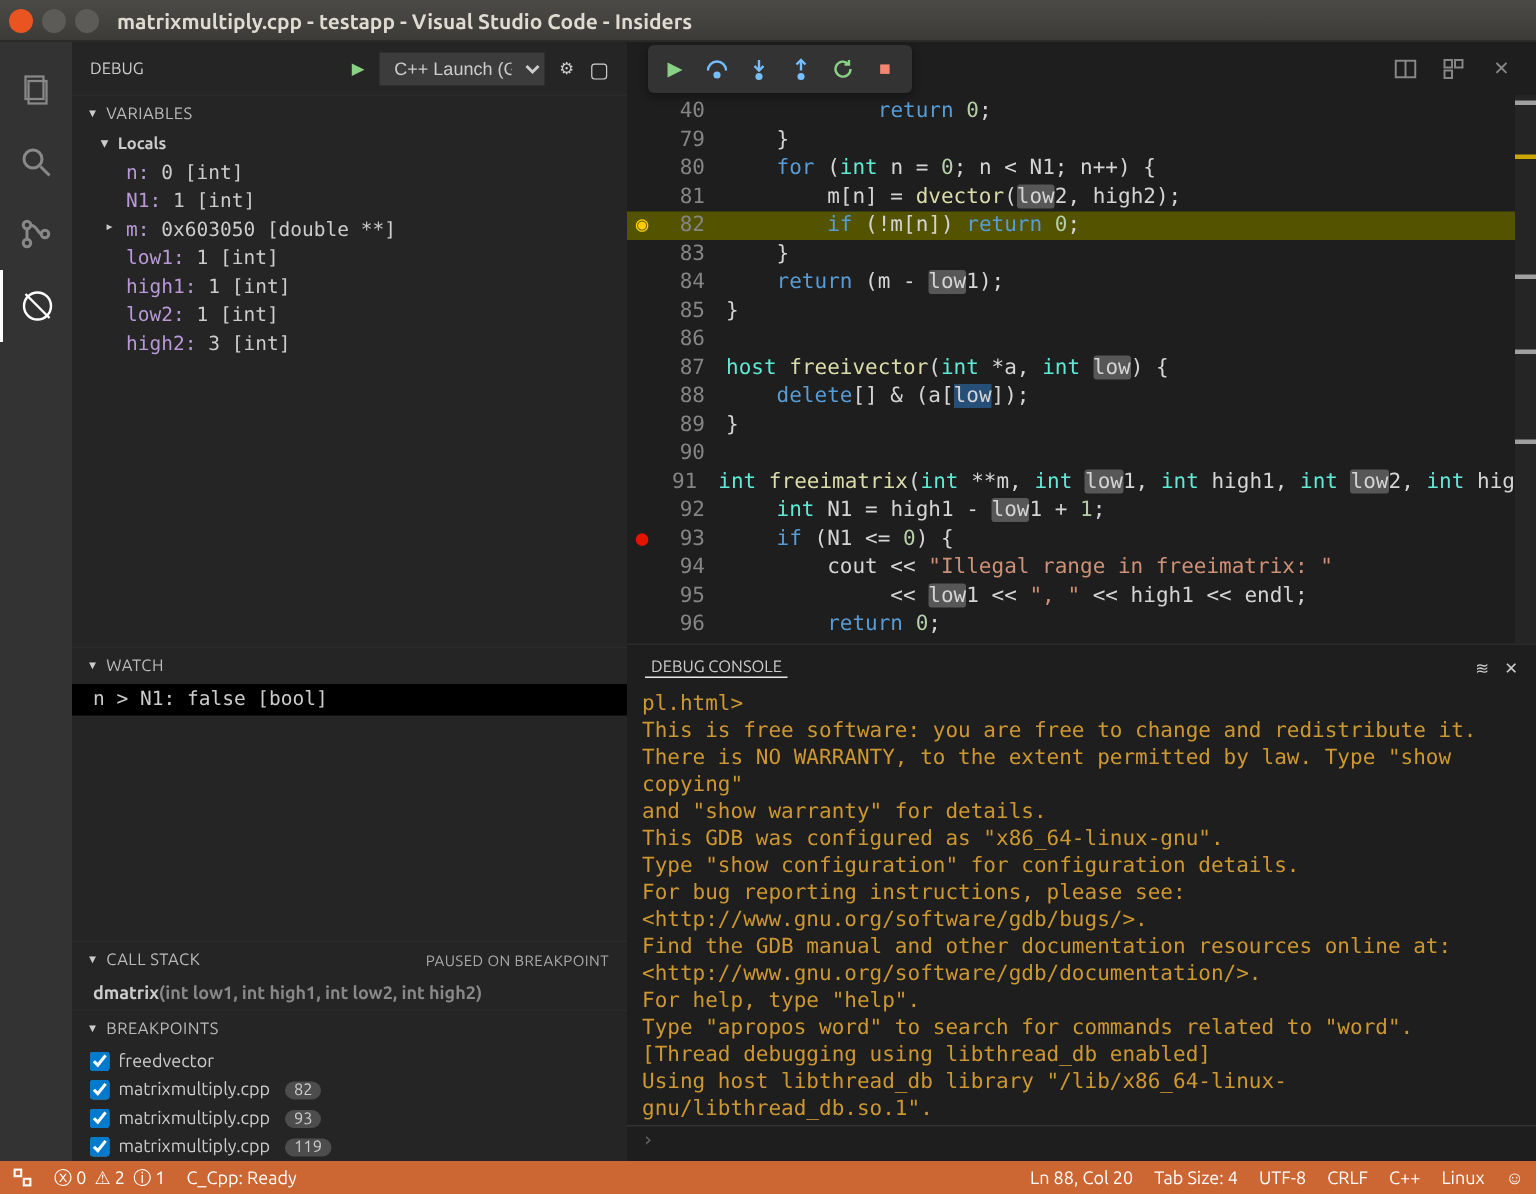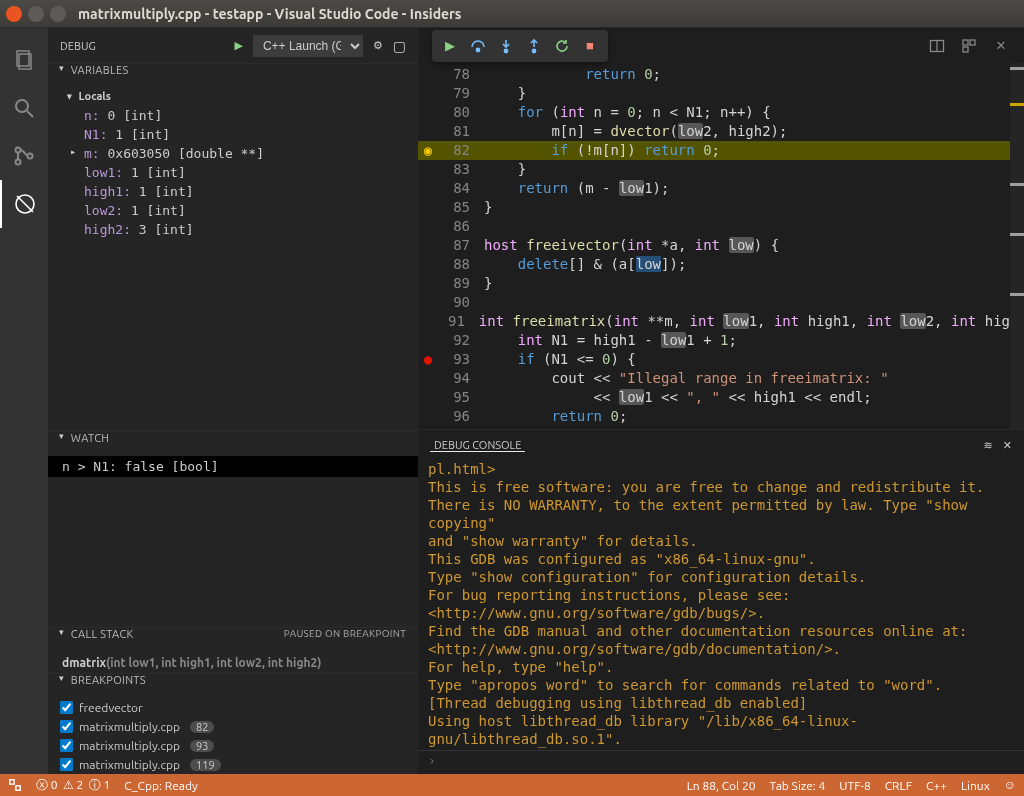--- a/index.html
+++ b/index.html
@@ -8,21 +8,21 @@
 .win-btn { width: 16px; height: 16px; border-radius: 50%; margin-right: 6px; display: inline-block; }
 .close-btn { background: #e95420; }
 .min-btn { background: #5c5b57; }
 .max-btn { background: #5c5b57; }
 .titlebar .title { margin-left: 6px; font-weight: 600; }
 .main { display: flex; height: calc(100% - 28px - 22px); }
 .activity { width: 48px; background: #333; display: flex; flex-direction: column; align-items: center; padding-top: 8px; }
 .act-item { width: 48px; height: 48px; display: flex; align-items: center; justify-content: center; color: #888; cursor: pointer; }
 .act-item.active { color: #fff; border-left: 2px solid #fff; }
 .sidebar { width: 370px; background: #252526; display: flex; flex-direction: column; }
-.sect-hdr { height: 24px; display: flex; align-items: flex-start; padding: 0 12px; font-size: 11px; color: #bbb; text-transform: uppercase; letter-spacing: 0.3px; }
+.sect-hdr { height: 24px; display: flex; align-items: center; padding: 0 12px; font-size: 11px; color: #bbb; text-transform: uppercase; letter-spacing: 0.3px; }
 .debug-hdr { height: 35px; display: flex; align-items: center; padding: 0 12px; font-size: 11px; color: #ccc; text-transform: uppercase; gap: 10px; }
 .debug-hdr .play { color: #89d185; }
 .config-select { background: #3c3c3c; color: #ccc; border: none; font-size: 12px; padding: 3px 6px; width: 110px; }
 .section { border-top: 1px solid #2b2b2b; }
 .section .sect-hdr::before { content: "▸"; display:inline-block; transform: rotate(90deg); margin-right: 6px; font-size: 9px; color:#ccc; }
 .sub::before { content: "▸"; display:inline-block; transform: rotate(90deg); margin-right: 6px; font-size: 9px; color:#ccc; }
 .sub { padding: 2px 20px; font-size: 11px; color:#ccc; font-weight: 600; }
 .var-list { font-family: "DejaVu Sans Mono", monospace; font-size: 13px; padding: 2px 0 8px 0; }
 .var-row { padding: 2px 0 2px 36px; white-space: nowrap; }
 .var-row .k { color: #b999d7; }
@@ -48,21 +48,21 @@
 .gutter-bp { width: 20px; text-align: center; color:#e51400; }
 .gutter-ln { width: 46px; text-align: right; padding-right: 14px; color: #858585; }
 .code-line { white-space: pre; flex: 1; color: #d4d4d4; }
 .hl-exec { background: #535300; }
 .hl-sel { background: #264f78; }
 .hl-word { background: #575757; border-radius:2px; }
 .kw { color: #569cd6; }
 .fn { color: #dcdcaa; }
 .num { color: #b5cea8; }
 .str { color: #ce9178; }
-.typ { color: #f0abfc; }
+.typ { color: #5eead4; }
 .row { display: flex; }
 .overview { width: 14px; background: #252526; position: relative; }
 .ov-mark { position:absolute; right:0; width:14px; height:3px; background:#a0a0a0; }
 .panel { height: 345px; border-top: 1px solid #2b2b2b; display:flex; flex-direction:column; }
 .panel-hdr { height: 30px; display:flex; align-items:center; padding: 0 12px; font-size:11px; color:#ccc; }
 .panel-hdr .tab { text-transform: uppercase; padding: 0 4px; border-bottom: 1px solid #e7e7e7; }
 .panel-hdr .icons { margin-left:auto; display:flex; gap:10px; color:#ccc; }
 .console { flex:1; overflow:hidden; padding: 0 10px 4px 10px; font-family:"DejaVu Sans Mono", monospace; font-size: 14px; line-height: 18px; color: #cd9731; }
 .console-input { height: 24px; border-top: 1px solid #333; padding: 2px 10px; color:#666; font-family: monospace; }
 .statusbar { position:absolute; bottom:0; left:0; right:0; height:22px; background: #cc6633; color:#fff; display:flex; align-items:center; font-size:12px; padding: 0 8px; gap: 14px; }
@@ -234,21 +234,21 @@
             <rect x="2" y="9" width="5" height="5"></rect>
           </svg>
         </div>
       <div class="ed-icon">✕</div>
     </div>
 
     <div class="code-wrap">
       <div id="code-lines" style="flex:1; overflow:hidden; padding-top:2px">
           <div class="row">
             <div class="gutter-bp"></div>
-            <div class="gutter-ln">78</div>
+            <div class="gutter-ln">40</div>
             <div class="code-line">            <span class="kw">return</span> <span class="num">0</span>;</div>
           </div>
           <div class="row">
             <div class="gutter-bp"></div>
             <div class="gutter-ln">79</div>
             <div class="code-line">    }</div>
           </div>
           <div class="row">
             <div class="gutter-bp"></div>
             <div class="gutter-ln">80</div>

